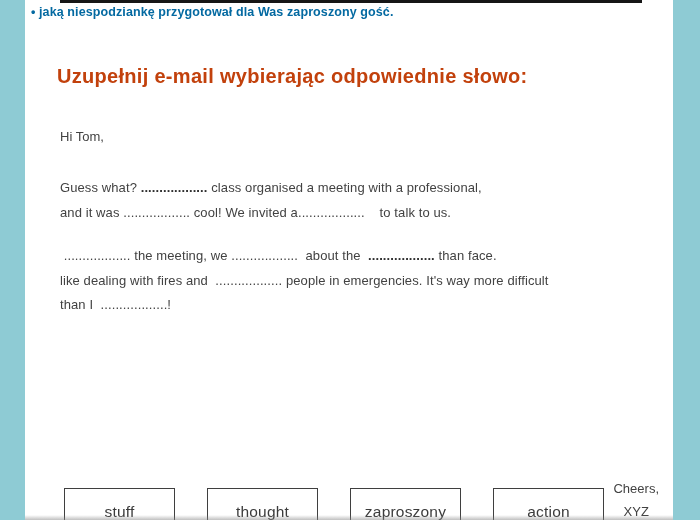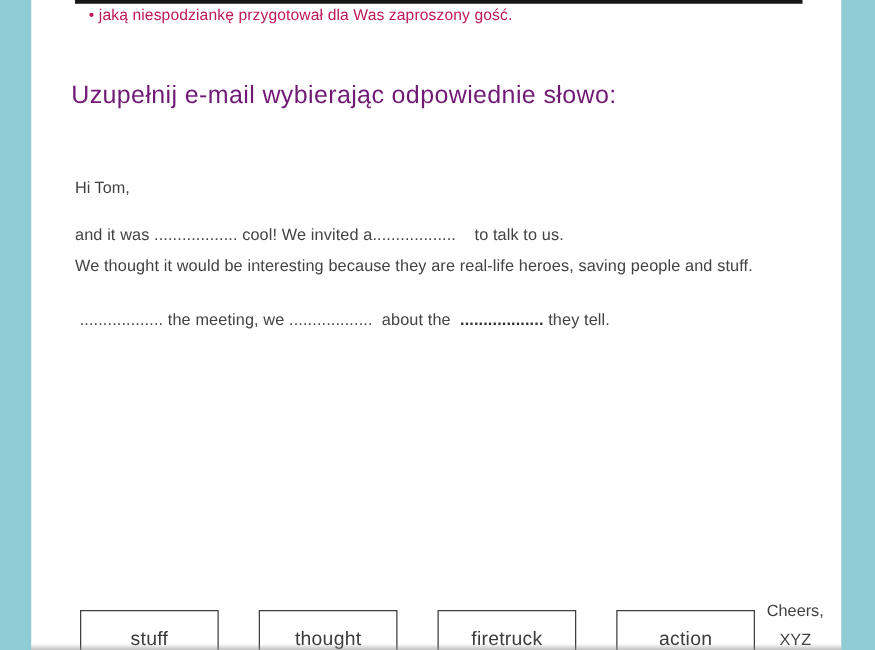--- a/index.html
+++ b/index.html
@@ -15,30 +15,30 @@
     background: #8ecbd4;
   }
   .side-bar.left  { left: 0;  width: 25px; }
   .side-bar.right { right: 0; width: 27px; }
   .top-rule {
     position: absolute; top: 0; left: 60px; width: 582px; height: 3px;
     background: #161616;
   }
   .top-bullet {
     position: absolute; left: 31px; top: 5px;
-    font-size: 12.5px; font-weight: normal; color: #be185d;
-    letter-spacing: 0.1px; white-space: pre; margin-left: 40px;
+    font-size: 12.5px; font-weight: bold; color: #0369a1;
+    letter-spacing: 0.1px; white-space: pre;
   }
   .worksheet-title {
     position: absolute; left: 57px; top: 65px;
-    font-size: 20px; font-weight: normal; color: #701a75;
+    font-size: 20px; font-weight: bold; color: #c2410c;
     letter-spacing: 0.3px; white-space: pre;
   }
   .greeting {
-    position: absolute; left: 60px; top: 142px;
+    position: absolute; left: 60px; top: 129px;
     font-size: 13px; color: #424242;
   }
   .email-body {
     position: absolute; left: 60px; top: 176px; width: 600px;
     font-size: 13px; color: #424242;
   }
   .email-paragraph { margin: 0 0 19px 0; }
   .email-line {
     line-height: 24.5px;
     white-space: pre-wrap;
@@ -75,43 +75,45 @@
 <div class="side-bar right"></div>
 <div class="top-rule"></div>
 
 <div class="top-bullet">• jaką niespodziankę przygotował dla Was zaproszony gość.</div>
 <div class="worksheet-title">Uzupełnij e-mail wybierając odpowiednie słowo:</div>
 
 <div class="greeting">Hi Tom,</div>
 
 <div class="email-body">
     <div class="email-paragraph">
+      <div class="email-line"><span>Guess what? </span><span class="seg-bold">..................</span><span> class organised a meeting with a professional,</span></div>
       <div class="email-line"><span>and it was .................. cool! We invited a..................    to talk to us.</span></div>
-      <div class="email-line"><span>We thought it would be interesting because they are real-life heroes, saving people and stuff.</span></div>
     </div>
     <div class="email-paragraph">
-      <div class="email-line"><span> .................. the meeting, we ..................  about the  </span><span class="seg-bold">..................</span><span> they tell.</span></div>
+      <div class="email-line"><span> .................. the meeting, we ..................  about the  </span><span class="seg-bold">..................</span><span> than face.</span></div>
+      <div class="email-line"><span>like dealing with fires and  .................. people in emergencies. It's way more difficult</span></div>
+      <div class="email-line"><span>than I  ..................!</span></div>
     </div>
     <div class="email-paragraph">
     </div>
   </div>
 
 <div class="signature">
   <div>Cheers,</div>
   <div>XYZ</div>
 </div>
 
 <div class="word-bank">
     <div class="word-box">
       <span>stuff</span>
     </div>
     <div class="word-box">
       <span>thought</span>
     </div>
     <div class="word-box">
-      <span>firetruck</span>
+      <span>zaproszony</span>
     </div>
     <div class="word-box">
       <span>action</span>
     </div>
   </div>
 
 <div class="bottom-shade"></div>
 
 </body></html>

